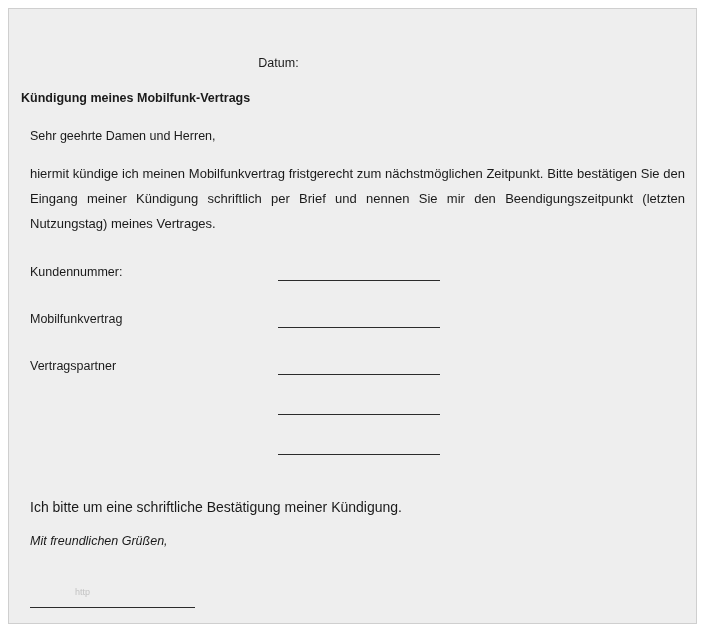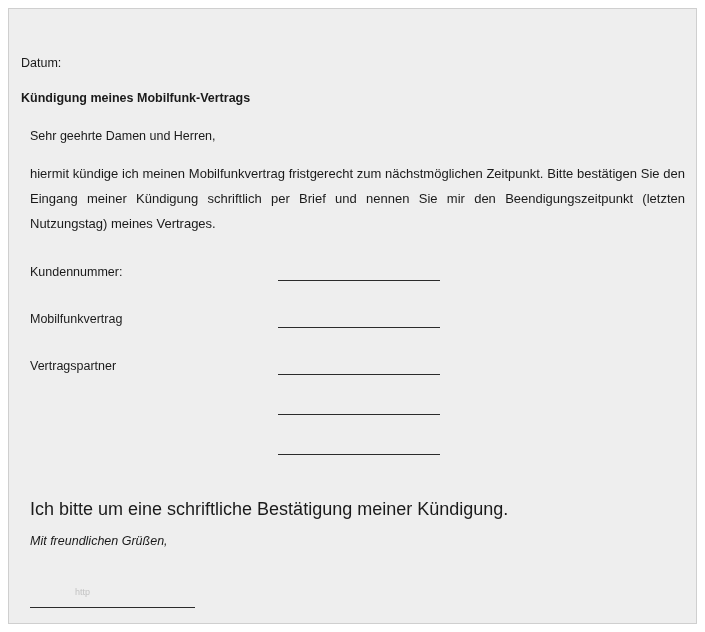--- a/index.html
+++ b/index.html
@@ -33,21 +33,21 @@
     left: 12px;
     top: 0;
     right: 20px;
     bottom: 0;
   }
   .date-line {
     position: absolute;
     left: 0;
     right: 140px;
     top: 47px;
-    text-align: left;
+    text-align: center;
     font-size: 12.5px;
     color: #1a1a1a;
   }
   .doc-title {
     position: absolute;
     left: 0;
     right: 0;
     top: 82px;
     text-align: left;
     font-size: 12.5px;
@@ -88,21 +88,21 @@
     position: absolute;
     left: 248px;
     top: 15px;
     width: 162px;
     border-bottom: 1px solid #2b2b2b;
   }
   .closing-1 {
     position: absolute;
     left: 9px;
     top: 490px;
-    font-size: 18px;
+    font-size: 14px;
     color: #1a1a1a;
     text-align: right;
   }
   .closing-2 {
     position: absolute;
     left: 9px;
     top: 525px;
     font-size: 12.5px;
     color: #1a1a1a;
     font-style: italic;

